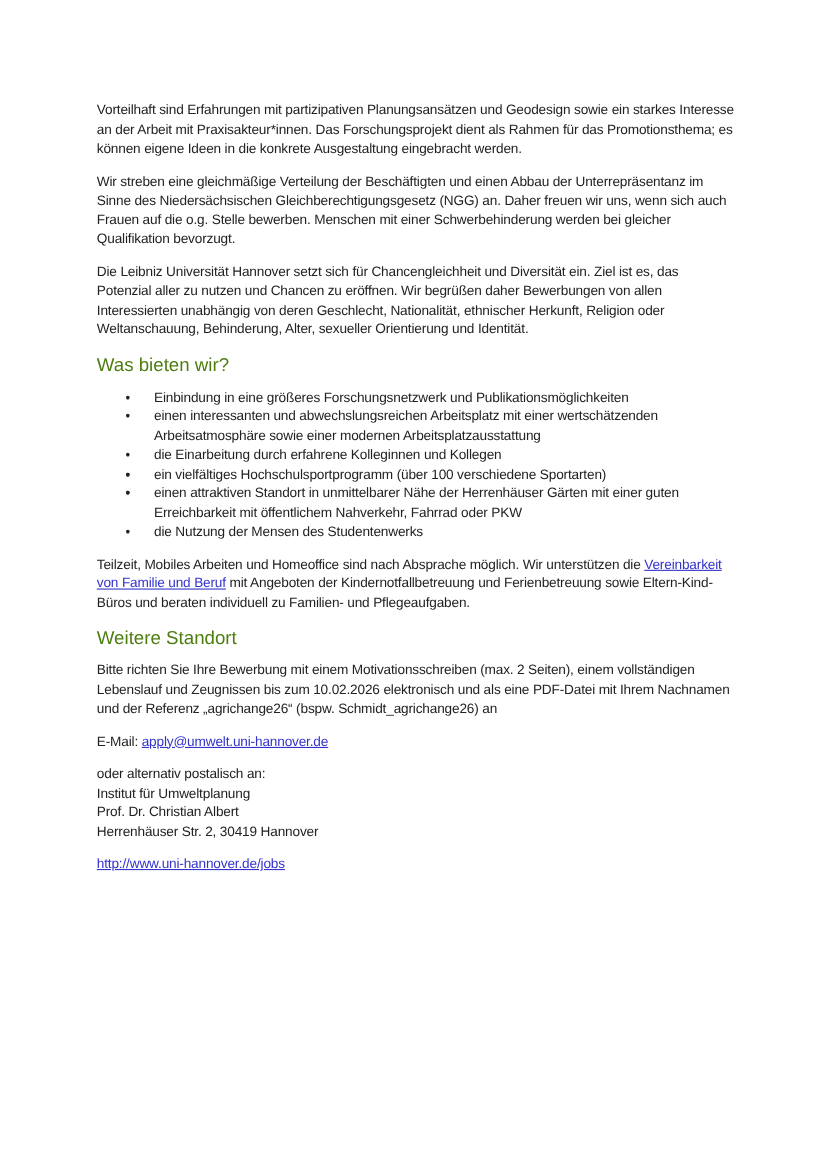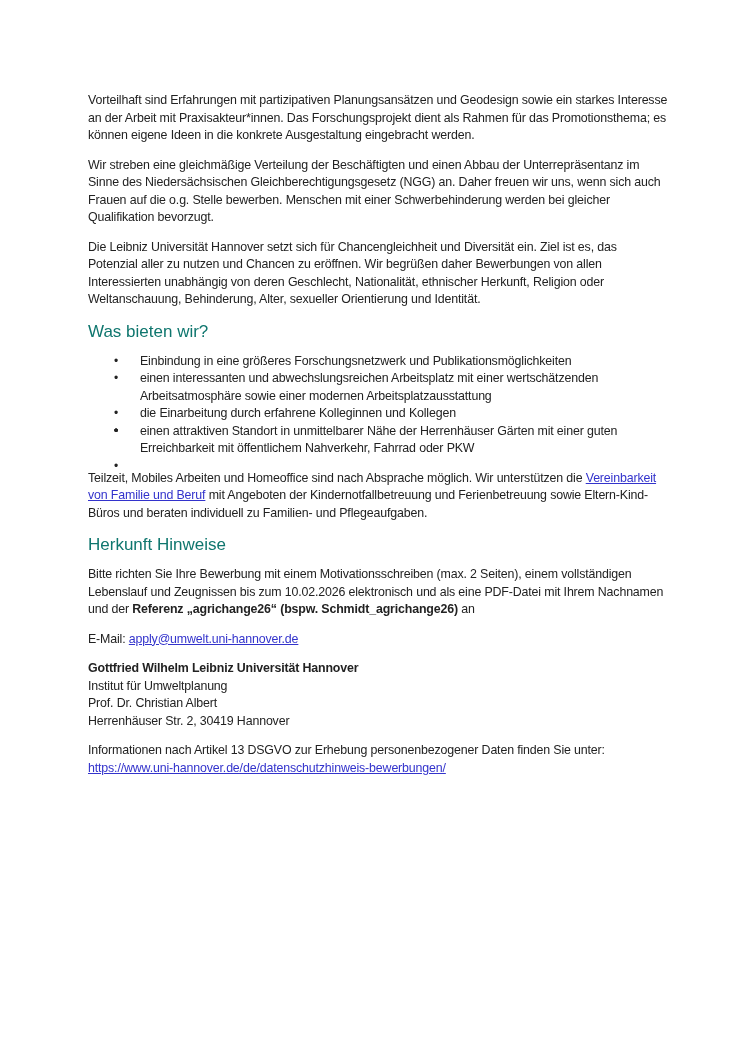--- a/index.html
+++ b/index.html
@@ -23,21 +23,21 @@
       font-size: 12.4px;
       line-height: 17.5px;
       letter-spacing: -0.15px;
     }
     p {
       margin: 0 0 12px 0;
     }
     h2 {
       font-family: "Liberation Sans", "DejaVu Sans", sans-serif;
       font-weight: normal;
-      color: #0f766e;
+      color: #4d7c0f;
       font-size: 17px;
       line-height: 22px;
       margin: 0 0 10px 0;
       letter-spacing: 0;
     }
     ul {
       margin: 0 0 12px 0;
       padding: 0 0 0 52px;
       list-style: none;
     }
@@ -48,59 +48,59 @@
       position: absolute;
       left: -26px;
       top: 0;
       font-size: 12px;
     }
     a, .link {
       color: #3333cc;
       text-decoration: underline;
     }
     .bold {
-      font-weight: bold;
+      font-weight: normal;
     }
     .address p { margin: 0; }
     .address { margin-bottom: 12px; }
   </style>
 </head>
 <body>
 
 <div class="page">
 
   <p>Vorteilhaft sind Erfahrungen mit partizipativen Planungsansätzen und Geodesign sowie ein starkes Interesse an der Arbeit mit Praxisakteur*innen. Das Forschungsprojekt dient als Rahmen für das Promotionsthema; es können eigene Ideen in die konkrete Ausgestaltung eingebracht werden.</p>
   <p>Wir streben eine gleichmäßige Verteilung der Beschäftigten und einen Abbau der Unterrepräsentanz im Sinne des Niedersächsischen Gleichberechtigungsgesetz (NGG) an. Daher freuen wir uns, wenn sich auch Frauen auf die o.g. Stelle bewerben. Menschen mit einer Schwerbehinderung werden bei gleicher Qualifikation bevorzugt.</p>
   <p>Die Leibniz Universität Hannover setzt sich für Chancengleichheit und Diversität ein. Ziel ist es, das Potenzial aller zu nutzen und Chancen zu eröffnen. Wir begrüßen daher Bewerbungen von allen Interessierten unabhängig von deren Geschlecht, Nationalität, ethnischer Herkunft, Religion oder Weltanschauung, Behinderung, Alter, sexueller Orientierung und Identität.</p>
 
   <h2>Was bieten wir?</h2>
 
   <ul>
     <li><span class="bullet">•</span><span>Einbindung in eine größeres Forschungsnetzwerk und Publikationsmöglichkeiten</span></li>
     <li><span class="bullet">•</span><span>einen interessanten und abwechslungsreichen Arbeitsplatz mit einer wertschätzenden Arbeitsatmosphäre sowie einer modernen Arbeitsplatzausstattung</span></li>
     <li><span class="bullet">•</span><span>die Einarbeitung durch erfahrene Kolleginnen und Kollegen</span></li>
     <li><span class="bullet">•</span></li>
-    <li><span class="bullet">•</span></li>
+    <li><span class="bullet">•</span><span>ein vielfältiges Hochschulsportprogramm (über 100 verschiedene Sportarten)</span></li>
     <li><span class="bullet">•</span></li>
     <li><span class="bullet">•</span><span>einen attraktiven Standort in unmittelbarer Nähe der Herrenhäuser Gärten mit einer guten Erreichbarkeit mit öffentlichem Nahverkehr, Fahrrad oder PKW</span></li>
-    <li><span class="bullet">•</span></li>
+    <li><span class="bullet">•</span><span>die Nutzung der Mensen des Studentenwerks</span></li>
   </ul>
 
   <p><span>Teilzeit, Mobiles Arbeiten und Homeoffice sind nach Absprache möglich. Wir unterstützen die </span><a class="link">Vereinbarkeit von Familie und Beruf</a><span> mit Angeboten der Kindernotfallbetreuung und Ferienbetreuung sowie Eltern-Kind-Büros und beraten individuell zu Familien- und Pflegeaufgaben.</span></p>
 
-  <h2>Herkunft Hinweise</h2>
+  <h2>Weitere Standort</h2>
 
 
   <p><span>Bitte richten Sie Ihre Bewerbung mit einem Motivationsschreiben (max. 2 Seiten), einem vollständigen Lebenslauf und Zeugnissen bis zum 10.02.2026 elektronisch und als eine PDF-Datei mit Ihrem Nachnamen und der </span><span class="bold">Referenz „agrichange26“ (bspw. Schmidt_agrichange26)</span><span> an</span></p>
 
   <p><span>E-Mail: </span><a class="link">apply@umwelt.uni-hannover.de</a></p>
 
   <div class="address">
-    <p class="bold">Gottfried Wilhelm Leibniz Universität Hannover</p>
+    <p>oder alternativ postalisch an:</p>
     <p>Institut für Umweltplanung</p>
     <p>Prof. Dr. Christian Albert</p>
     <p>Herrenhäuser Str. 2, 30419 Hannover</p>
   </div>
 
+  <p><a class="link">http://www.uni-hannover.de/jobs</a></p>
 
-  <p><span>Informationen nach Artikel 13 DSGVO zur Erhebung personenbezogener Daten finden Sie unter:</span><br><a class="link">https://www.uni-hannover.de/de/datenschutzhinweis-bewerbungen/</a></p>
 
 </div>
 
 </body></html>

